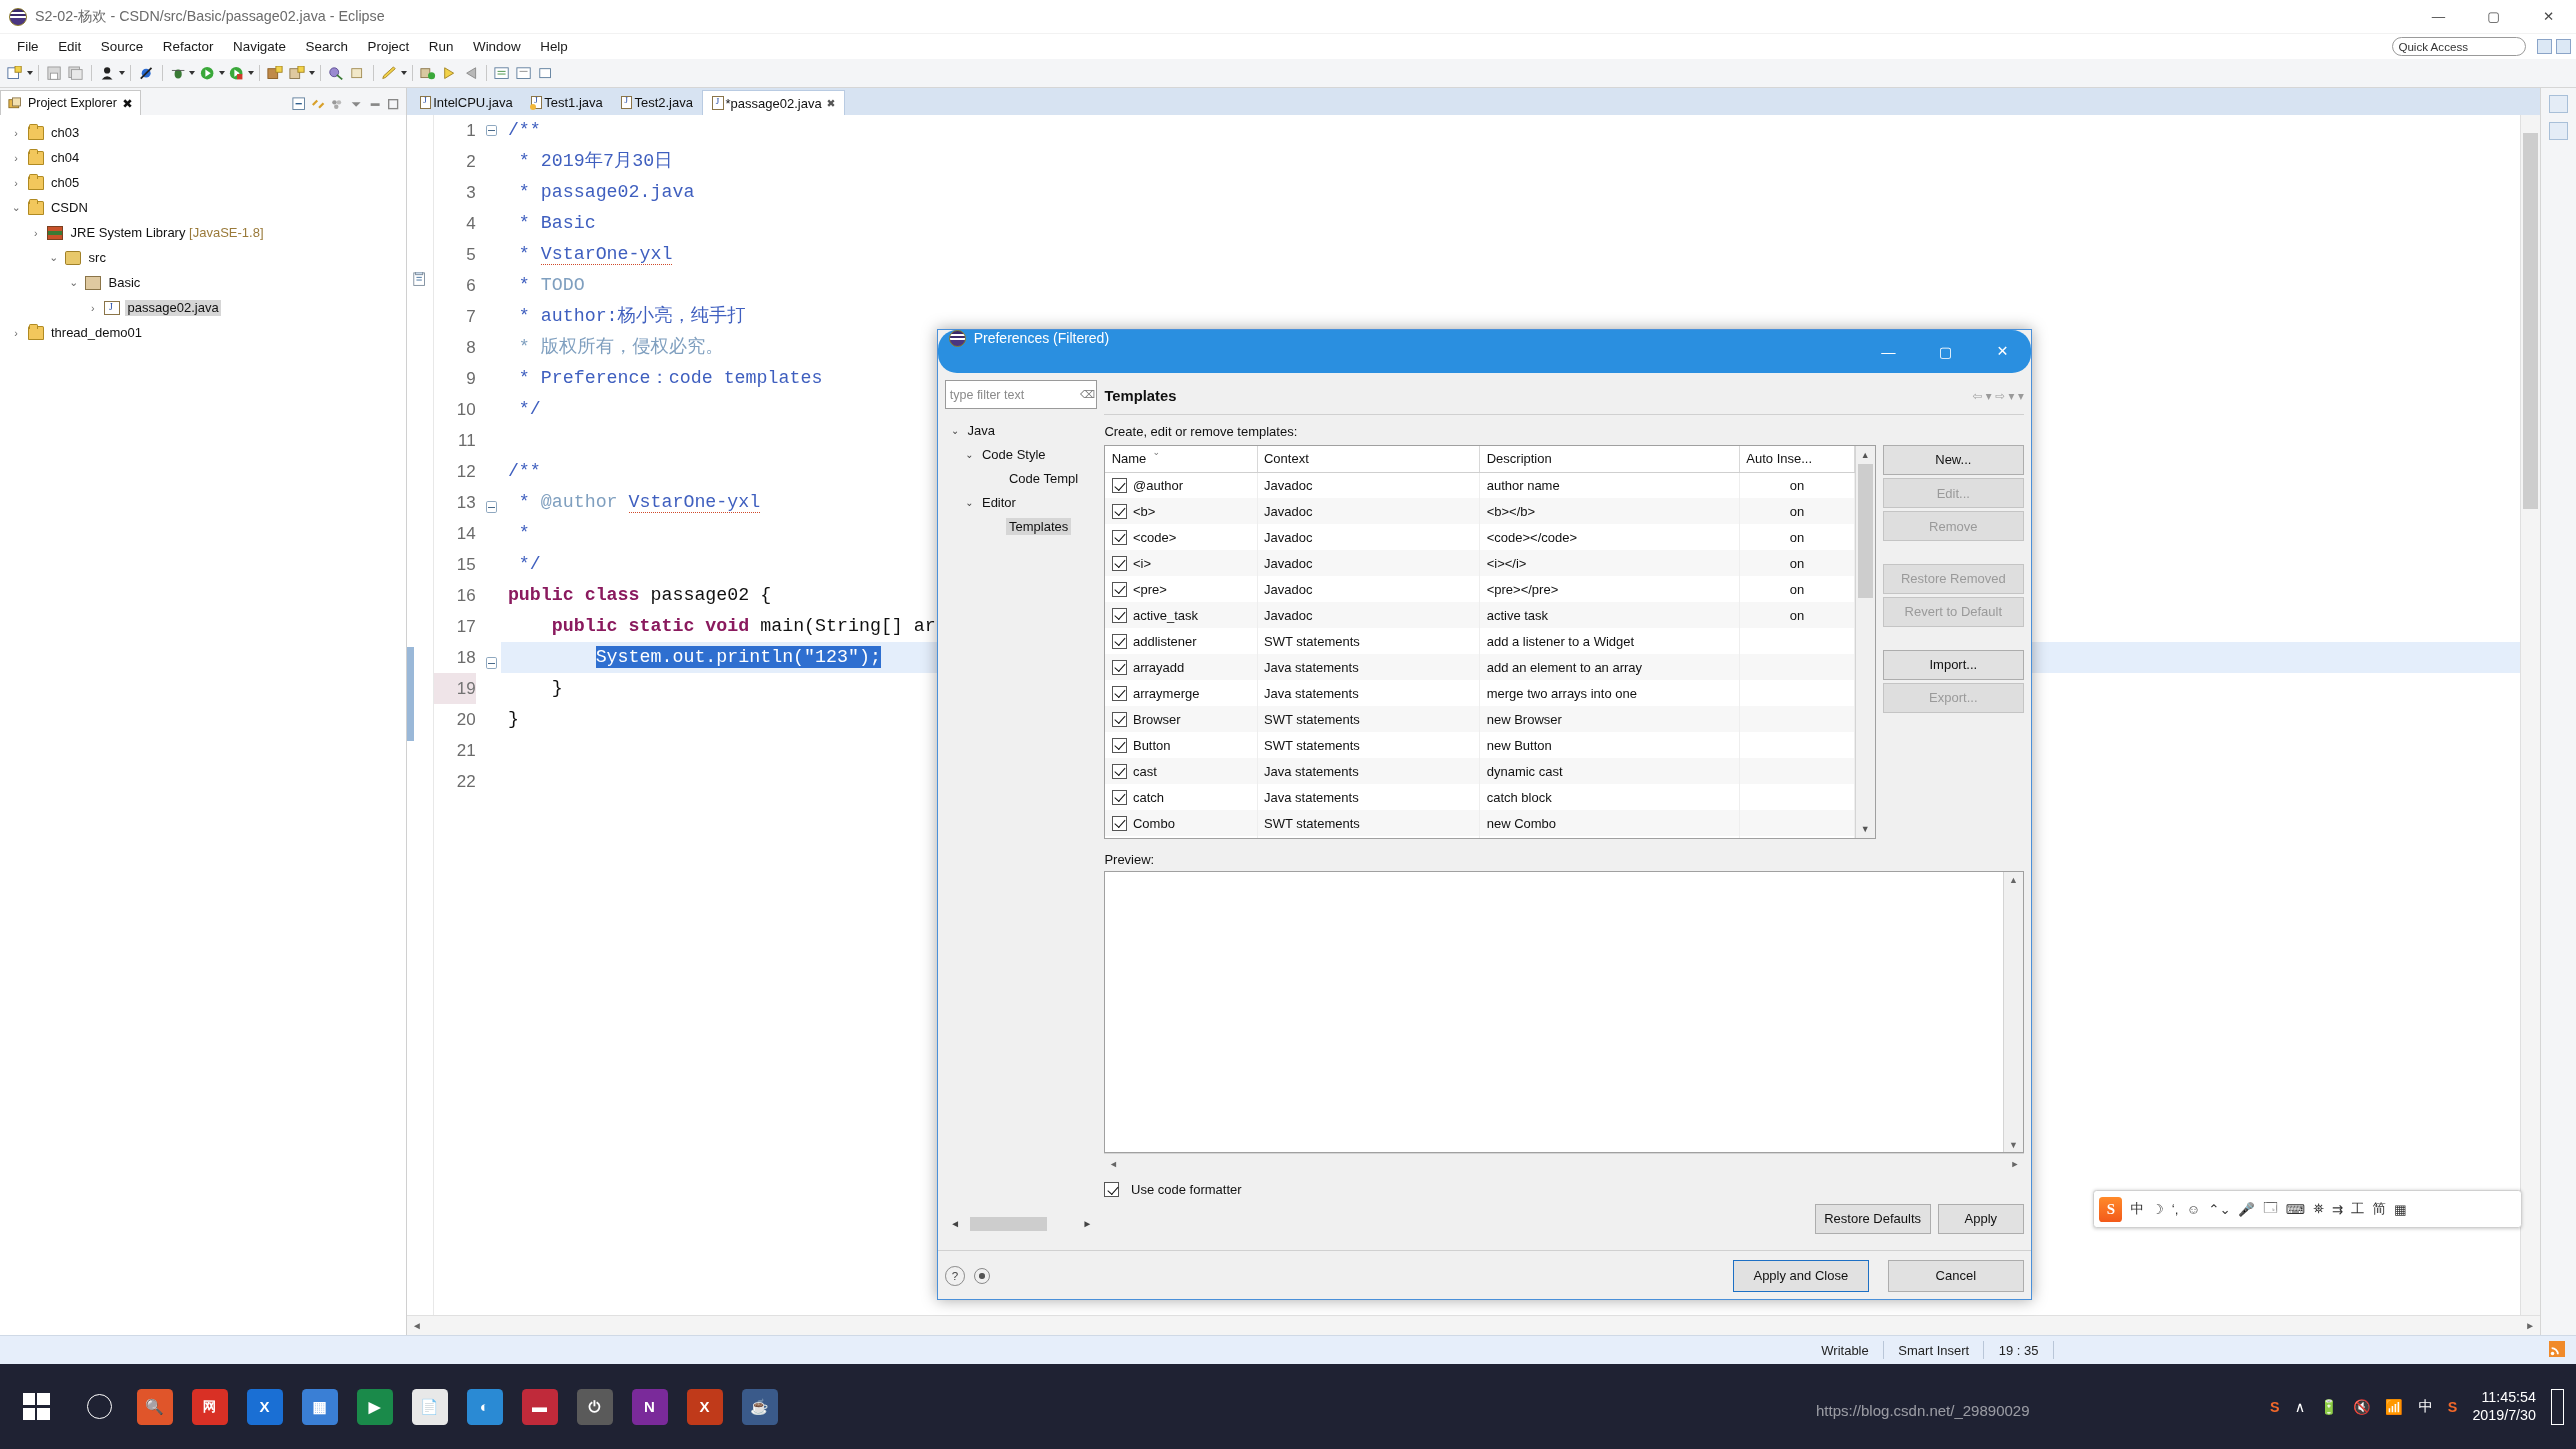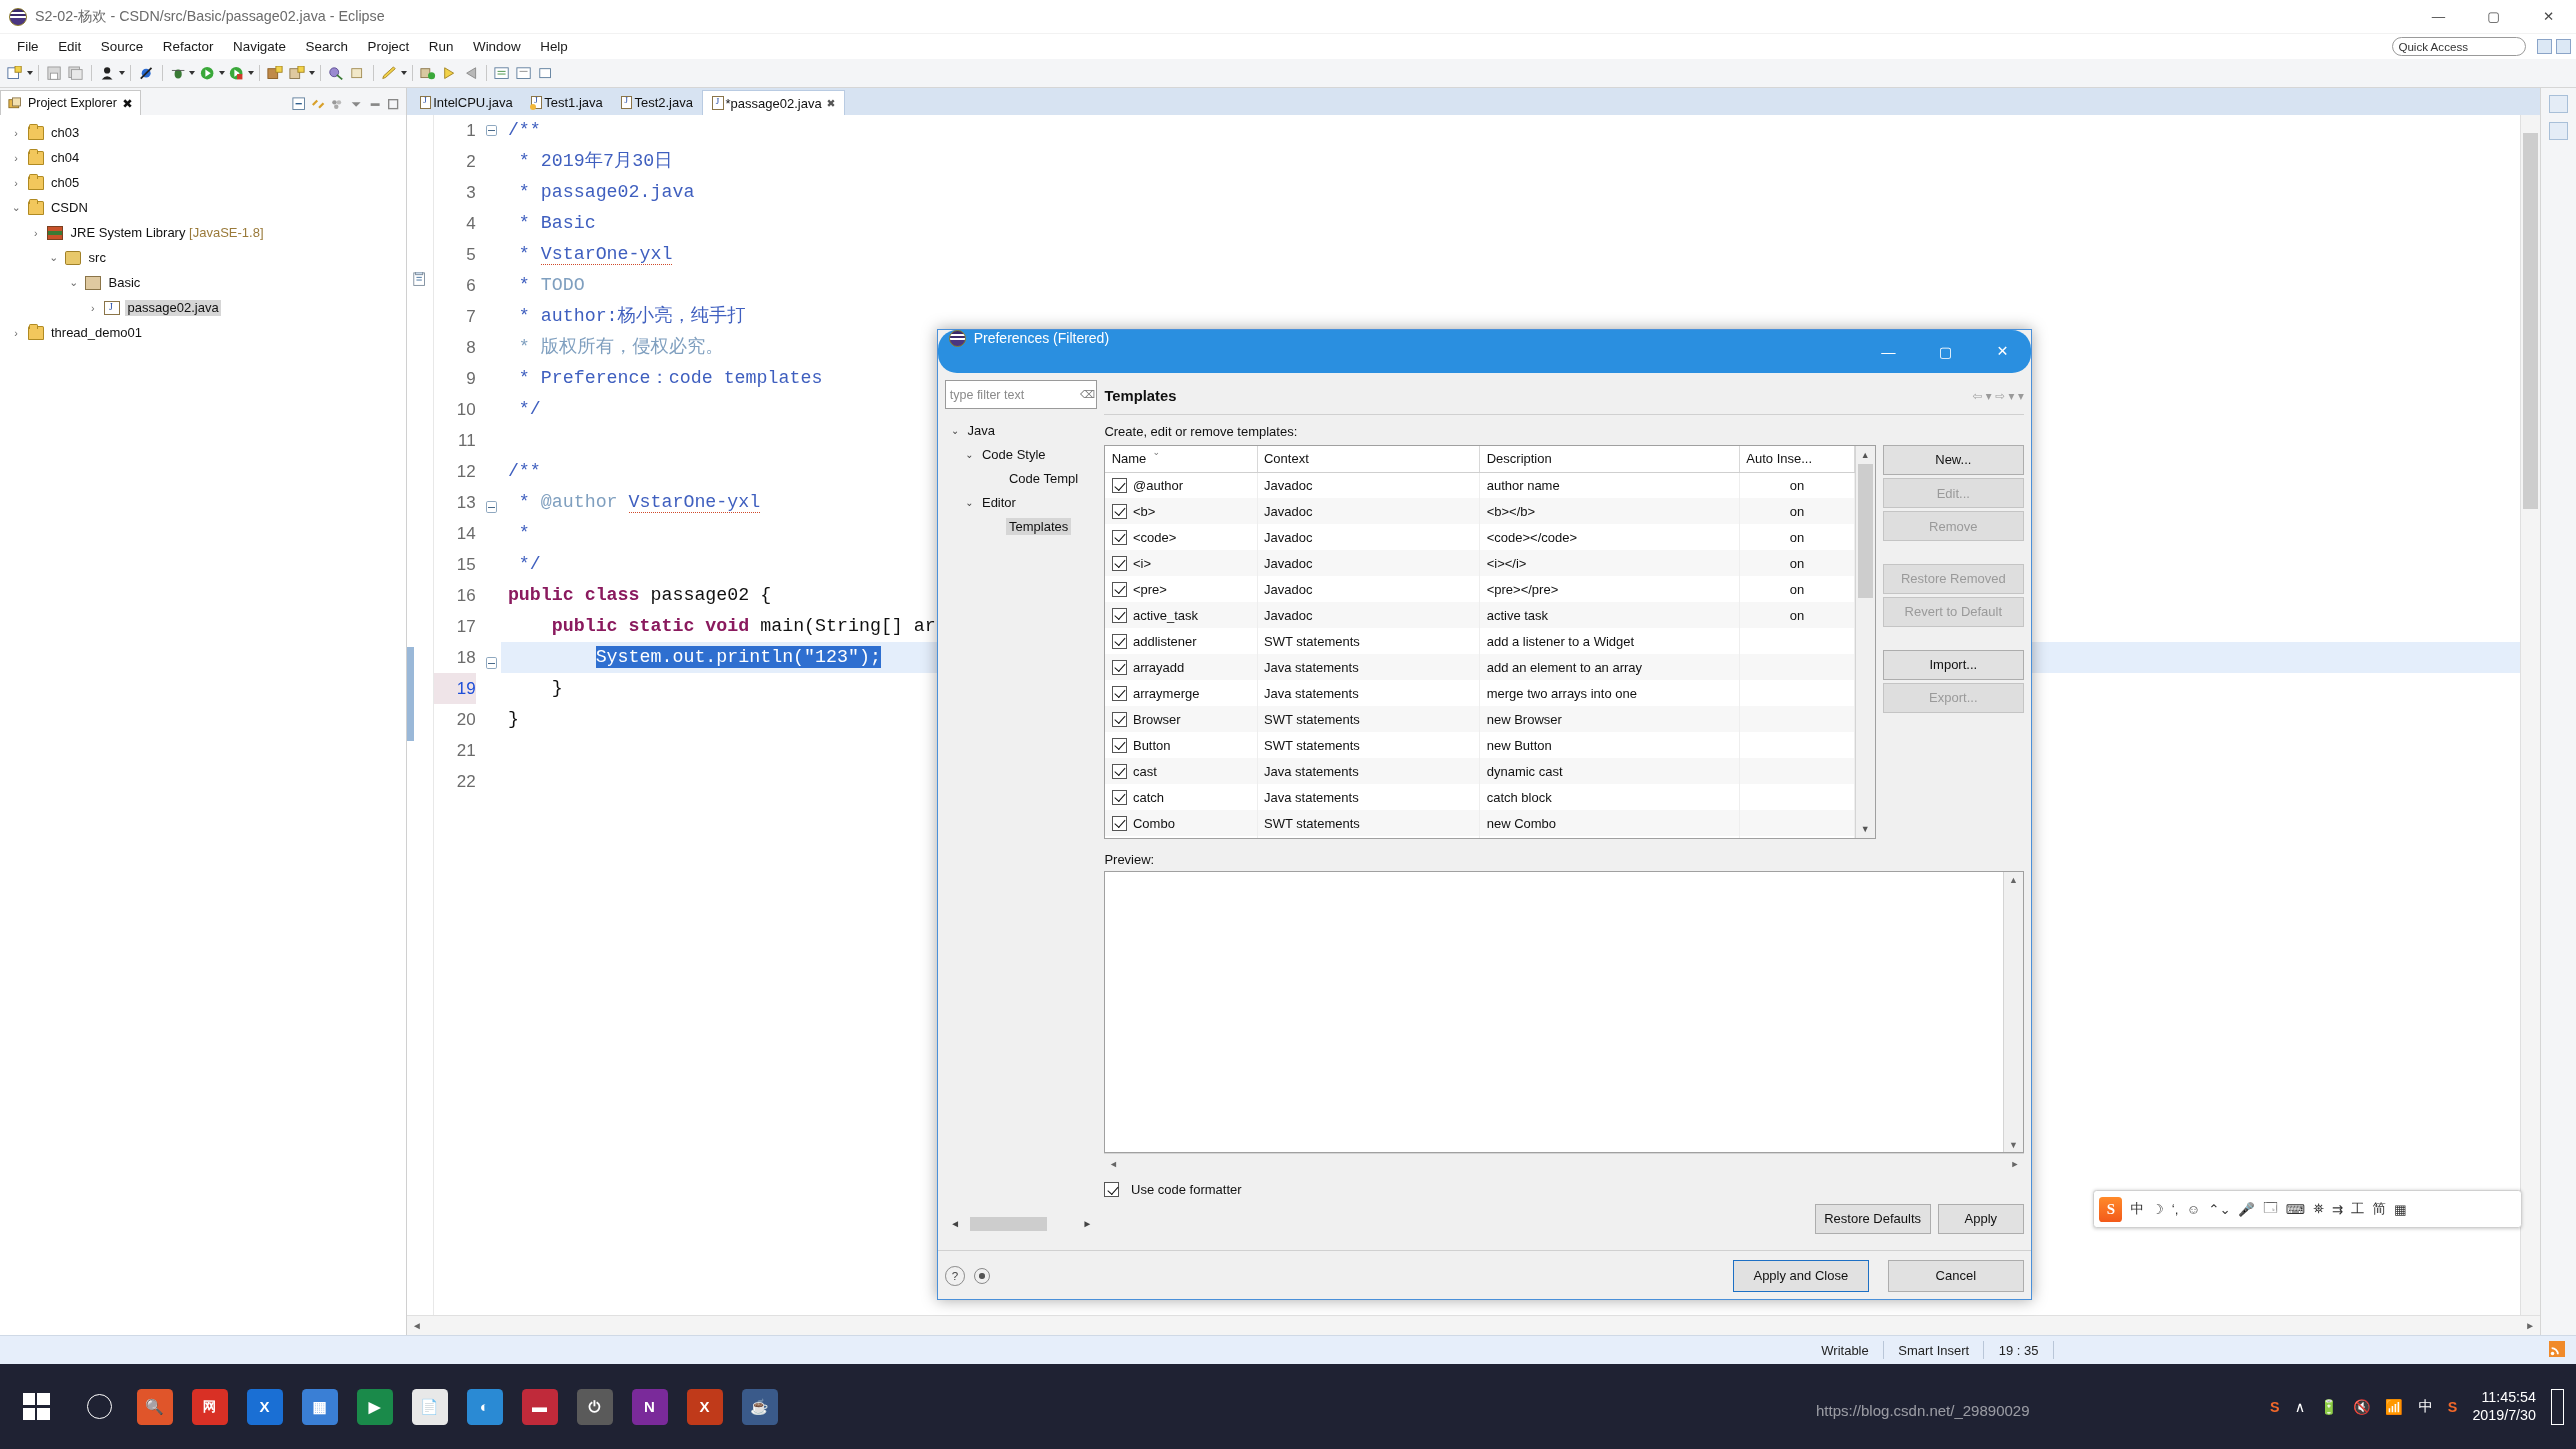--- a/index.html
+++ b/index.html
@@ -86,21 +86,21 @@
   .jicon::after { content:'J'; position:absolute; left:2.7px; top:-1.8px; font-size:9px; color:#2a4fa8; font-family:"Liberation Serif",serif; }
   .jicon.warn::before { content:''; position:absolute; left:-1.8px; bottom:-1.8px; width:6.3px;height:6.3px;background:#f2b83c;border-radius:50%; }
 
   .code-wrap { flex:1; display:flex; min-height:0; position:relative; overflow:hidden; }
   .marker-col { width:27px; background:#fff; border-right:0.9px solid #e8e8e8; flex:none; position:relative; }
   .gutter { width:47px; background:#fff; flex:none; text-align:right; padding-right:5.4px; position:relative; }
   .fold-col { width:19.7px; background:#fff; flex:none; position:relative; }
   .code { flex:1; position:relative; font-family:"Liberation Mono", monospace; }
   .cl { height:31px; line-height:31px; font-size:18.3px; white-space:pre; }
   .gutter .cl { color:#6b6b6b; font-size:17px; font-family:"Liberation Sans",sans-serif; }
-  .gutter .cl.cur { background:#efe4e8; color:#1d4ed8; }
+  .gutter .cl.cur { background:#efe4e8; color:#737373; }
   .code .cl { padding-left:7.2px; color:#111; }
   .code .cl.hl { background:#e4eefb; }
   .kw { color:#8a1a5e; font-weight:bold; }
   .cmt { color:#3f5fbf; }
   .cmt-tag { color:#7f9fbf; }
   .fld { position:absolute; left:4.5px; width:11.6px; height:11.6px; border:0.9px solid #8fa8c0; background:#fff; border-radius:1.8px; }
   .fld::after { content:''; position:absolute; left:1.8px; top:4.5px; width:6.3px; height:0.9px; background:#4a6a8a; }
   .sel-text { background:#2f6fd0; color:#fff; padding:0.9px 0; }
   .sq { border-bottom:1.8px dotted #d04a2a; }
   .change-bar { position:absolute; left:0; width:7.2px; background:#9ab8d8; }

